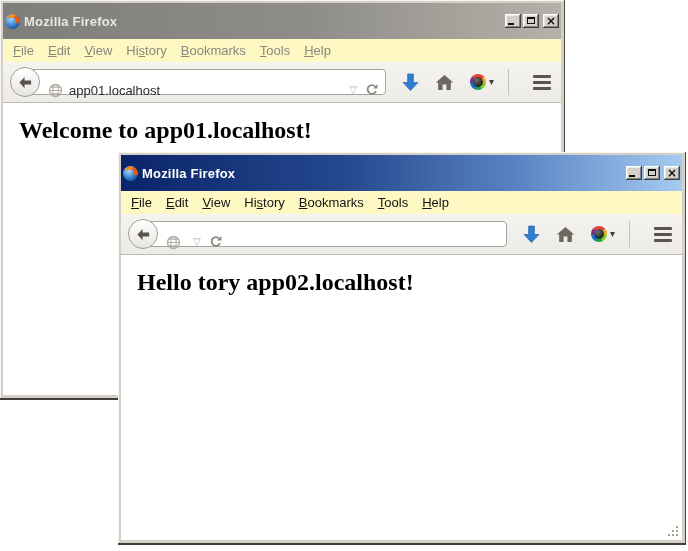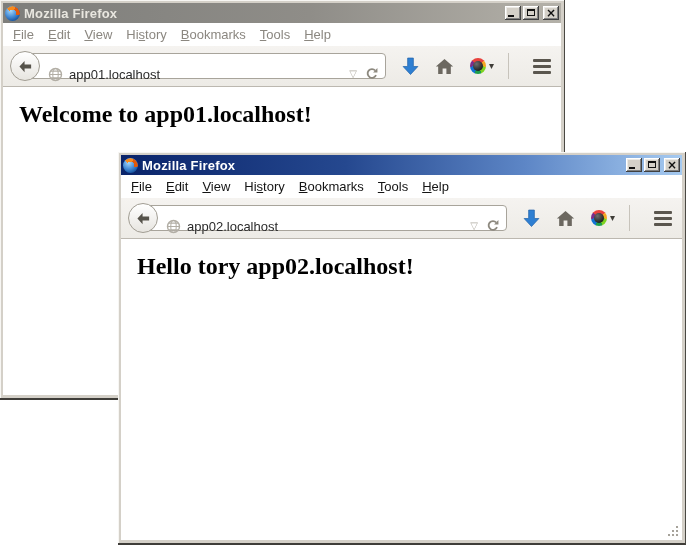--- a/index.html
+++ b/index.html
@@ -20,21 +20,21 @@
     border-bottom: 2px solid #3f3d39;
     box-shadow: inset 1px 1px 0 #f7f6f3;
     display: flex;
     flex-direction: column;
   }
   .win-app01 { left:0; top:0; width:565px; height:400px; z-index:1; }
   .win-app02 { left:118px; top:152px; width:568px; height:393px; z-index:2; }
 
   
   .titlebar {
-    height: 20px;
+    height: 36px;
     flex: 0 0 auto;
     display: flex;
     align-items: center;
     padding: 0 2px 0 2px;
     justify-content: center;
   }
   .titlebar.active   { background: linear-gradient(90deg,#0a246a 0%,#25488f 40%,#5d86c6 72%,#a6caf0 100%); }
   .titlebar.inactive { background: linear-gradient(90deg,#7e7e7b 0%,#8f8d88 55%,#b4b1a9 100%); }
   .title-text {
     font-size: 13px;
@@ -72,21 +72,21 @@
   .wbtn + .wbtn { margin-left:2px; }
   .wbtn.close  { margin-left:4px; }
   .g-min { position:absolute; left:3px; bottom:3px; width:6px; height:2px; background:#101010; }
   .g-max { width:8px; height:7px; border:1px solid #101010; border-top-width:2px; margin-bottom:1px; }
   .g-close { font: bold 12px/10px "DejaVu Sans", sans-serif; color:#101010; padding-bottom:1px; }
 
   
   .menubar {
     height: 23px;
     flex: 0 0 auto;
-    background: #ffffff;
+    background: #fef9c3;
     display: flex;
     align-items: center;
     padding-left: 3px;
     font-size: 13px;
   }
   .menu-item { padding: 2px 7px; white-space: nowrap; cursor: default; }
   .menubar.active-menu   .menu-item { color:#141414; }
   .menubar.inactive-menu .menu-item { color:#8b8780; }
   .menu-item .ul { text-decoration: underline; }
 
@@ -303,21 +303,20 @@
         </svg>
     </div>
     <div class="urlbar">
       <span class="globe">
         <svg width="15" height="15" viewBox="0 0 16 16">
             <circle cx="8" cy="8" r="6.4" fill="none" stroke="#b2aea5" stroke-width="1.5"></circle>
             <ellipse cx="8" cy="8" rx="2.9" ry="6.4" fill="none" stroke="#b2aea5" stroke-width="1.1"></ellipse>
             <path d="M1.8 8 h12.4 M3 4.4 h10 M3 11.6 h10" stroke="#b2aea5" stroke-width="1.1" fill="none"></path>
           </svg>
       </span>
-      <input class="url-input" readonly="" value="app02.localhost" style="">
       <span class="dd">▽</span>
       <span class="reload">
         <svg width="14" height="14" viewBox="0 0 16 16">
             <path d="M12.6 9.4 a5 5 0 1 1 -0.9 -5.4" fill="none" stroke="#8d897f" stroke-width="2.1"></path>
             <path d="M14.2 1.2 v5 h-5 z" fill="#8d897f"></path>
           </svg>
       </span>
     </div>
     <div class="tbtn">
       <svg width="17" height="19" viewBox="0 0 16 18">

